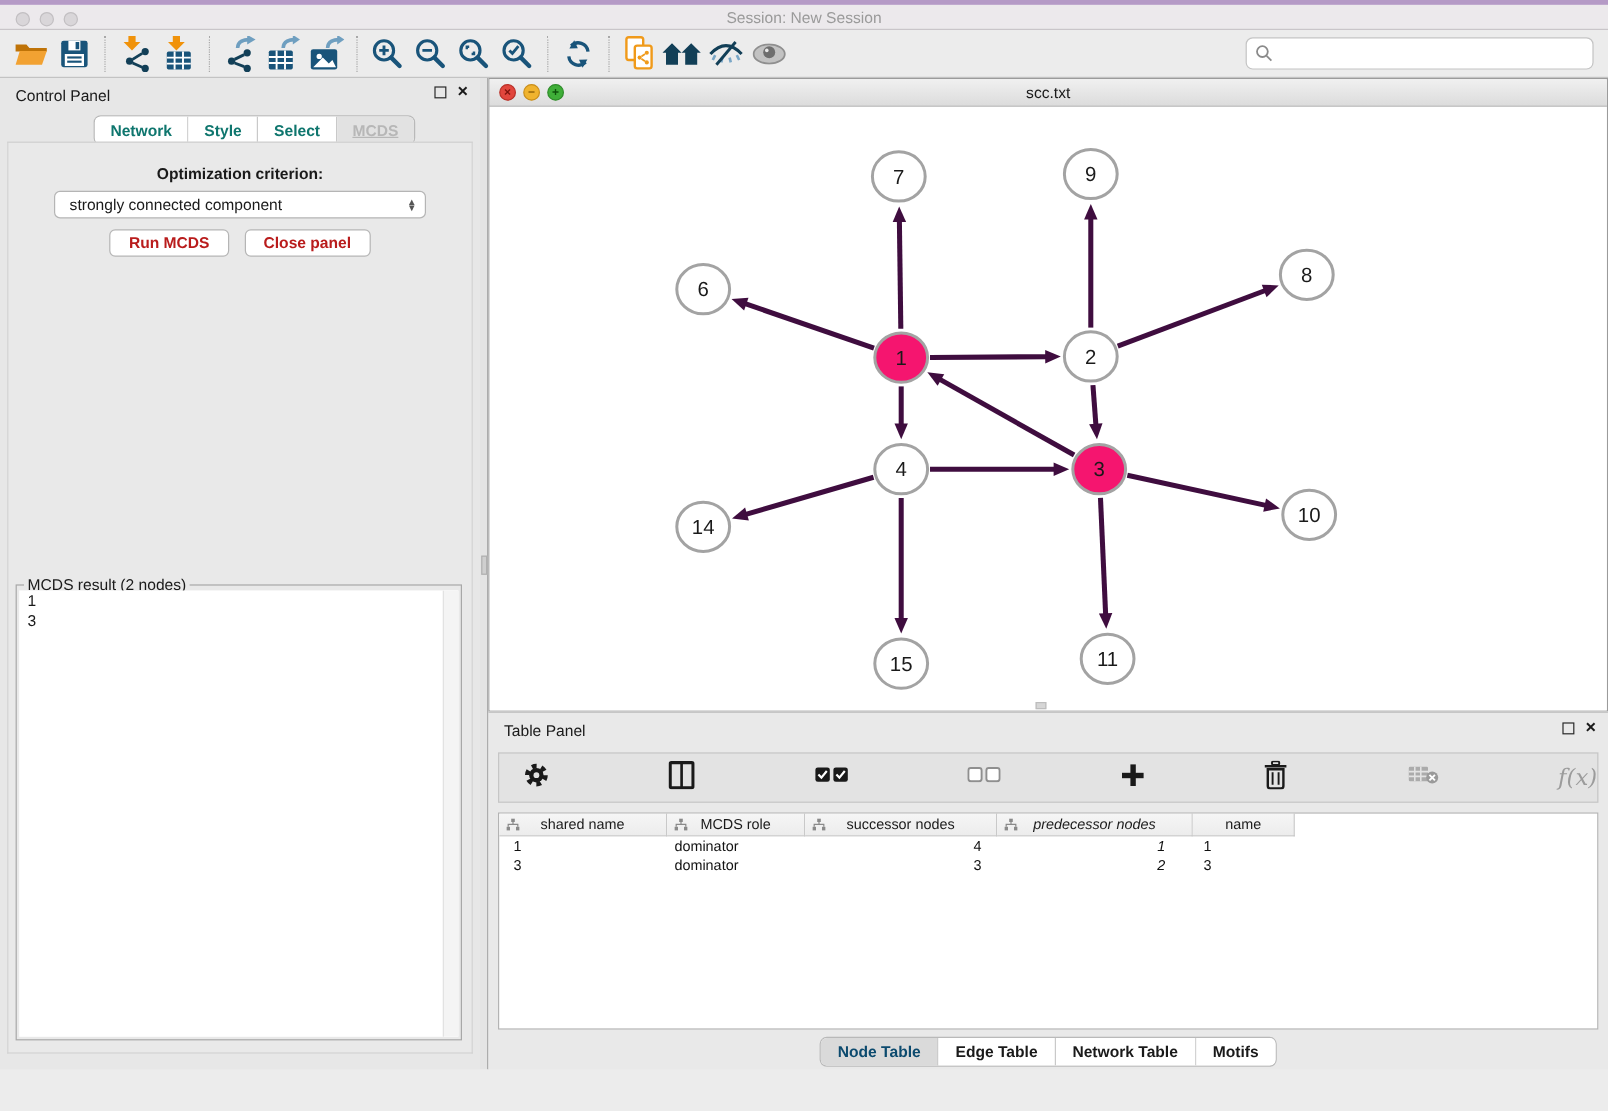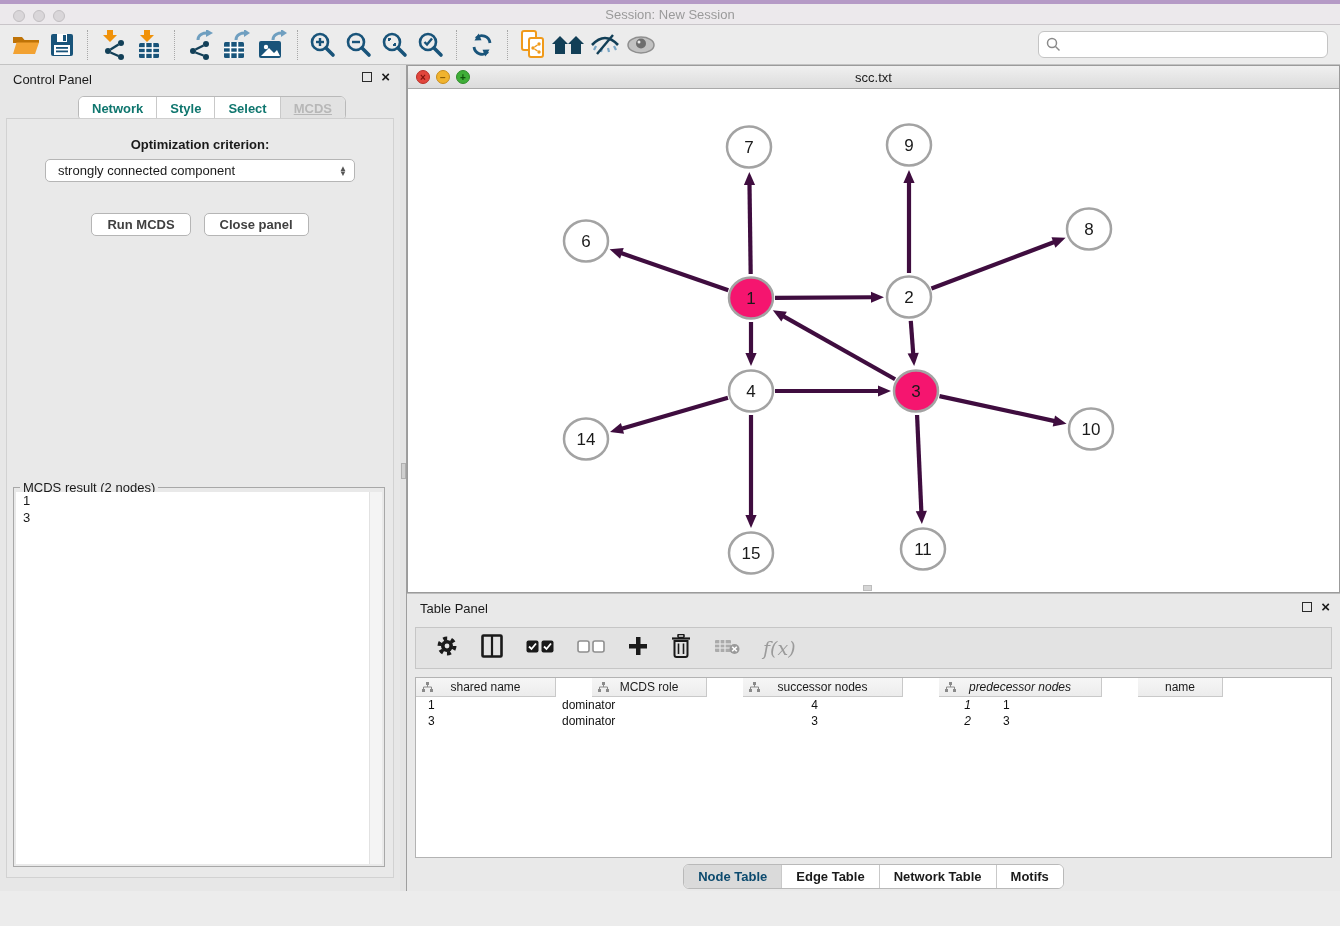--- a/index.html
+++ b/index.html
@@ -37,21 +37,21 @@
   .cp-tab.active { background:#e2e2e2; color:#b7b7b7; }
 
   .cp-body { position:absolute; left:6px; top:53px; width:388px; height:760px;
     background:#e9e9e9; border:1px solid #d2d2d2; border-top:1px solid #cfcfcf; }
   .opt-label { position:absolute; left:0; right:0; top:18px; text-align:center; font-size:13px; font-weight:bold; color:#1a1a1a; }
   .opt-select { position:absolute; left:38px; top:40px; width:310px; height:23px; background:#fff;
     border:1px solid #b5b5b5; border-radius:5px; display:flex; align-items:center; font-size:13px; padding-left:12px; color:#1a1a1a; }
   .opt-select .stepper { margin-left:auto; margin-right:7px; display:flex; flex-direction:column; line-height:5px; font-size:8px; color:#555; }
   .cp-buttons { position:absolute; left:0; right:0; top:72px; display:flex; justify-content:center; gap:13px; }
   .cp-btn { background:#fff; border:1px solid #b5b5b5; border-radius:5px; font-size:13px; font-weight:bold;
-    color:#404040; padding:3px 15px; height:23px;margin-top:22px; }
+    color:#b91c1c; padding:3px 15px; height:23px; }
 
   .result-group { position:absolute; left:6px; top:368px; width:372px; height:380px;
     border:1px solid #a8a8a8; background:#e9e9e9; }
   .result-title { position:absolute; left:6px; top:-8px; background:#e9e9e9; padding:0 3px; font-size:13px; color:#1a1a1a; }
   .result-textarea { position:absolute; left:2px; top:4px; right:2px; bottom:2px; background:#fff; border:none; overflow:hidden; }
   .result-line { font-size:13px; color:#1a1a1a; padding-left:7px; line-height:17px; }
   .result-scroll { position:absolute; right:0; top:0; bottom:0; width:13px; background:#f4f4f4; border-left:1px solid #e2e2e2; }
 
   .v-splitter { position:absolute; left:400px; top:65px; width:7px; height:826px; background:#e4e4e4; border-right:1px solid #9e9e9e; }
   .v-handle { position:absolute; left:1px; top:398px; width:5px; height:16px; background:#cfcfcf; border:1px solid #b0b0b0; }
@@ -67,24 +67,24 @@
   .tl-red { background:#e1463d; border:1px solid #b93028; color:#7e120c; }
   .tl-yellow { background:#f0b32e; border:1px solid #c98e1b; color:#8a5d05; }
   .tl-green { background:#3fae38; border:1px solid #2f8c2a; color:#0d520a; }
   .net-canvas { position:absolute; left:0; top:23px; width:931px; height:503px; background:#fff; }
   .h-handle { position:absolute; left:455px; bottom:1px; width:9px; height:6px; background:#d6d6d6; border:1px solid #bdbdbd; }
 
   
   .table-panel { position:absolute; left:407px; top:593px; width:933px; height:298px; background:#e9e9e9; border-top:1px solid #bdbdbd; }
   .tp-title { position:absolute; left:13px; top:7px; font-size:13px; color:#1a1a1a; }
   .tp-toolbar { position:absolute; left:8px; top:33px; width:917px; height:42px;
-    background:#e3e3e3; border:1px solid #c6c6c6; display:flex; align-items:center; gap:23px; padding-left:20px; }
+    background:#e3e3e3; border:1px solid #c6c6c6; display:flex; align-items:center; gap:23px; padding-left:20px;justify-content:space-between; }
   .fx-label { font-size:19px; font-style:italic; font-family:"DejaVu Serif", serif; color:#9b9b9b; }
   .tp-table { position:absolute; left:8px; top:83px; width:917px; height:181px; background:#fff; border:1px solid #b3b3b3; overflow:hidden; }
-  .tp-headrow { display:flex; height:19px;gap:36px; }
+  .tp-headrow { display:flex; height:19px; }
   .tp-hcell { background:linear-gradient(#f6f6f6,#ececec); border-right:1px solid #c9c9c9; border-bottom:1px solid #c9c9c9;
     display:flex; align-items:center; justify-content:center; gap:5px; font-size:12px; color:#1a1a1a; position:relative; }
   .tp-hcell svg { position:absolute; left:6px; }
   .tp-row { display:flex; height:16px; }
   .tp-cell { font-size:12px; color:#111; display:flex; align-items:center; }
   .c0 { width:140px; } .c1 { width:115px; } .c2 { width:160px; } .c3 { width:163px;font-style:italic; } .c4 { width:85px; }
   .cell-l0 { padding-left:12px; } .cell-l1 { padding-left:6px; }
   .cell-r2 { justify-content:flex-end; padding-right:13px; }
   .cell-r3 { justify-content:flex-end; padding-right:23px; }
   .cell-l4 { padding-left:9px; }

